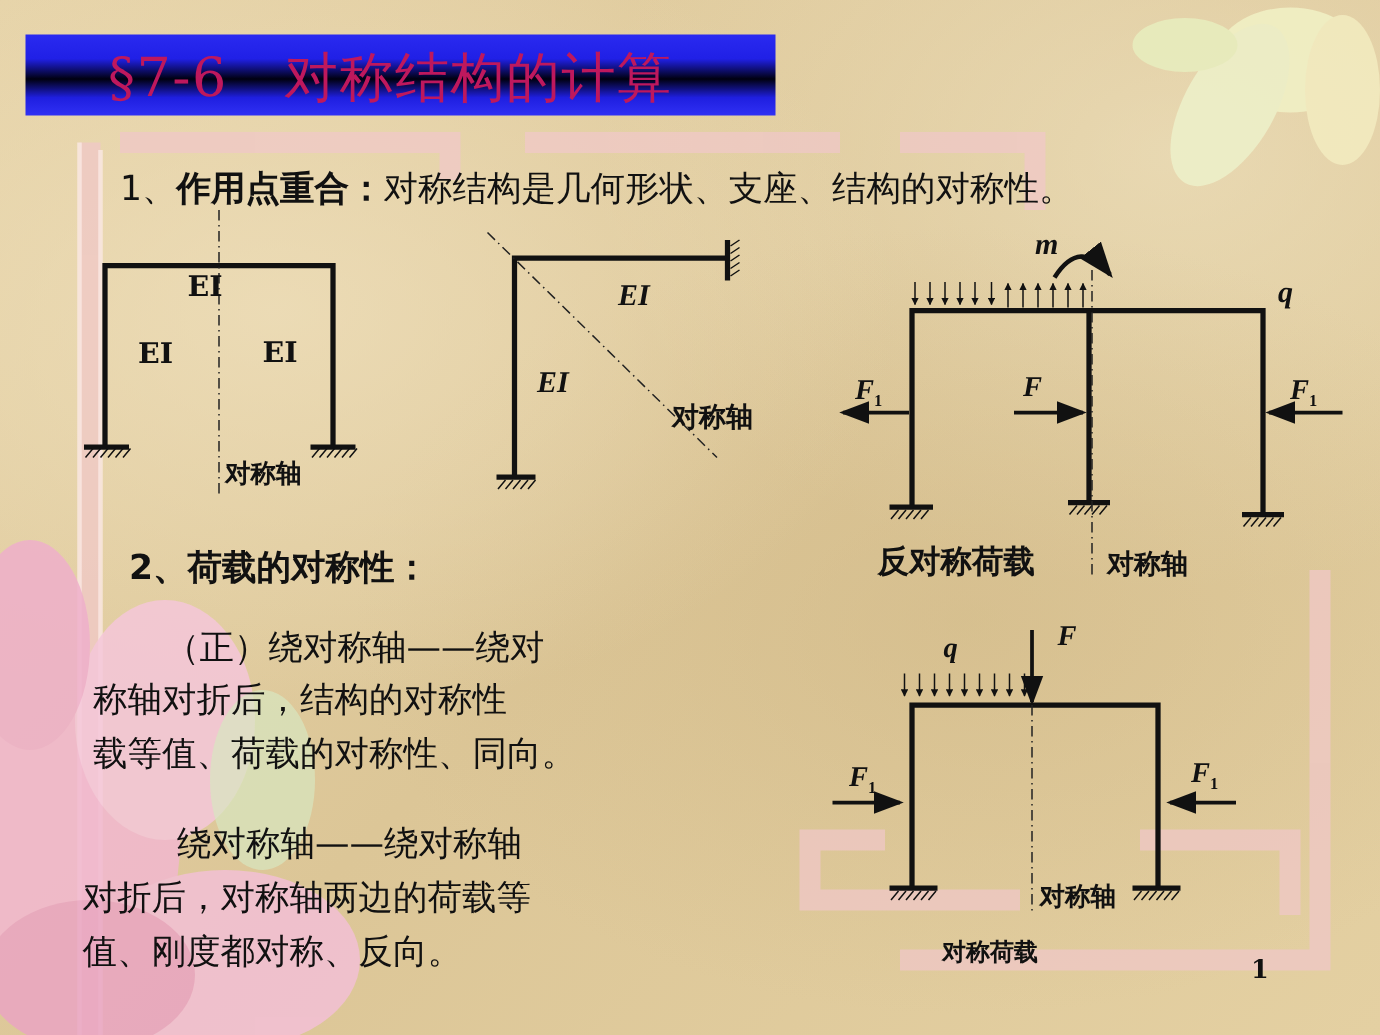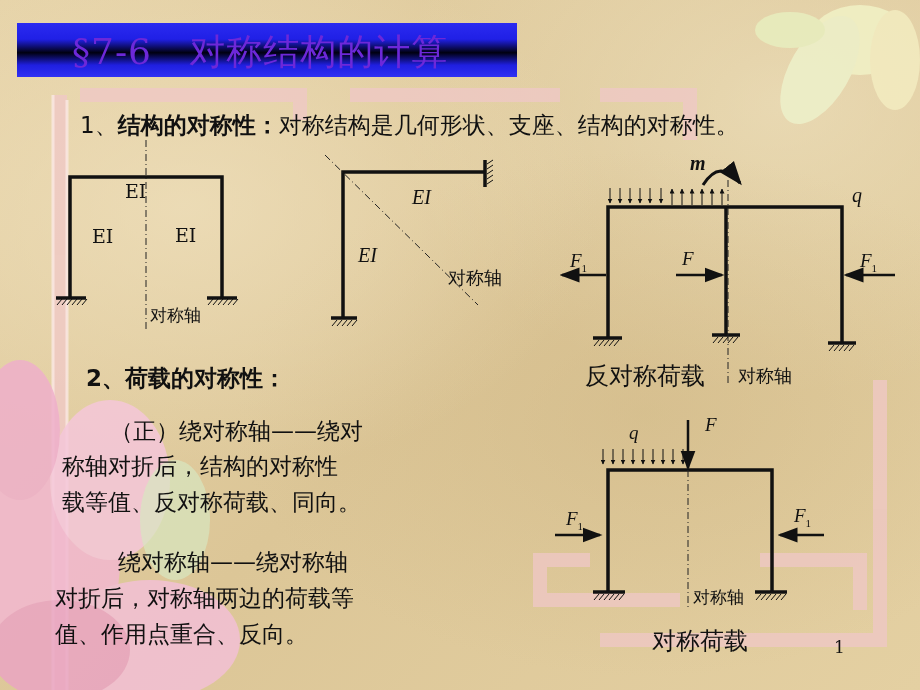--- a/index.html
+++ b/index.html
@@ -7,25 +7,25 @@
        background:#e2cfa4;font-family:"DejaVu Serif","Liberation Serif",serif;color:#111;}
   .bg{position:absolute;left:0;top:0;width:920px;height:690px;
       background:
         radial-gradient(ellipse at 20% 30%, rgba(240,225,190,.7), rgba(0,0,0,0) 40%),
         radial-gradient(ellipse at 70% 60%, rgba(205,180,130,.45), rgba(0,0,0,0) 45%),
         radial-gradient(ellipse at 85% 15%, rgba(240,228,195,.6), rgba(0,0,0,0) 35%),
         linear-gradient(135deg,#e6d3a8 0%,#dcc697 50%,#e4d0a2 100%);}
   .deco{position:absolute;left:0;top:0;}
   .title-bar{position:absolute;left:17px;top:23px;width:500px;height:54px;
       background:linear-gradient(to bottom,#2a2af0 0%,#2020e6 30%,#000010 55%,#1f1fe0 78%,#3030f4 100%);}
-  .title{position:absolute;left:72px;top:28px;color:#6d28d9;font-size:36px;
+  .title{position:absolute;left:72px;top:28px;color:#be185d;font-size:36px;
       font-family:"DejaVu Serif","Liberation Serif",serif;letter-spacing:1px;white-space:pre;}
   .txt{position:absolute;font-size:23px;white-space:pre;font-family:"DejaVu Sans","Liberation Sans",sans-serif;}
   .bold{font-weight:bold;}
-  .lbl{position:absolute;white-space:pre;}
+  .lbl{position:absolute;white-space:pre;font-weight:bold;}
   .it{font-style:italic;font-family:"Liberation Serif","DejaVu Serif",serif;}
   .cn{font-family:"DejaVu Sans","Liberation Sans",sans-serif;}
 </style>
 </head>
 <body>
 
 <div class="bg"></div>
 
 <svg class="deco" width="920" height="690">
   <g fill="none" stroke="#f0c8c8" stroke-width="14" opacity="0.75">
@@ -55,21 +55,21 @@
     <ellipse cx="860" cy="40" rx="50" ry="35" fill="#f2f4c8"></ellipse>
     <ellipse cx="820" cy="70" rx="30" ry="60" fill="#eef3cc" transform="rotate(30 820 70)"></ellipse>
     <ellipse cx="895" cy="60" rx="25" ry="50" fill="#f4eec2"></ellipse>
     <ellipse cx="790" cy="30" rx="35" ry="18" fill="#e8f0c0"></ellipse>
   </g>
 </svg>
 
 <div class="title-bar"></div>
 <div class="title">§7-6   对称结构的计算</div>
 
-<div class="txt" style="left:80px;top:110px;"><span>1、</span><span class="bold">结构的对称性：</span><span>对称结构是几何形状、支座、结构的对称性。</span></div>
+<div class="txt" style="left:80px;top:110px;"><span>1、</span><span class="bold">作用点重合：</span><span>对称结构是几何形状、支座、结构的对称性。</span></div>
 
 <svg class="deco" width="920" height="690">
   <g stroke="#111" stroke-width="3.5" fill="none">
     <path d="M70 298 L70 177 L222 177 L222 298"></path>
     <path d="M56 298 L86 298"></path>
       <path d="M207 298 L237 298"></path>
   </g>
   <g stroke="#111" stroke-width="1">
     <path d="M57 305 l5 -6 M62 305 l5 -6 M67 305 l5 -6 M72 305 l5 -6 M77 305 l5 -6 M82 305 l5 -6"></path>
     <path d="M208 305 l5 -6 M213 305 l5 -6 M218 305 l5 -6 M223 305 l5 -6 M228 305 l5 -6 M233 305 l5 -6"></path>
@@ -143,30 +143,30 @@
   <path d="M676 275 L722 275" stroke="#111" stroke-width="2.5" marker-end="url(#ah)"></path>
   <path d="M895 275 L846 275" stroke="#111" stroke-width="2.5" marker-end="url(#ah)"></path>
 
   <path d="M728 180 L728 385" stroke="#222" stroke-width="1" stroke-dasharray="7,3,1,3" fill="none"></path>
 </svg>
 <div class="lbl it" style="left:690px;top:152px;font-size:20px;font-weight:bold;">m</div>
 <div class="lbl it" style="left:852px;top:184px;font-size:20px;">q</div>
 <div class="lbl it" style="left:570px;top:250px;font-size:19px;"><span>F</span><sub style="font-size:11px;font-style:normal;">1</sub></div>
 <div class="lbl it" style="left:682px;top:248px;font-size:19px;">F</div>
 <div class="lbl it" style="left:860px;top:250px;font-size:19px;"><span>F</span><sub style="font-size:11px;font-style:normal;">1</sub></div>
-<div class="lbl cn" style="left:585px;top:360px;font-size:24px;">反对称荷载</div>
+<div class="lbl cn" style="left:585px;top:360px;font-size:21px;">反对称荷载</div>
 <div class="lbl cn" style="left:738px;top:364px;font-size:18px;">对称轴</div>
 
 <div class="txt" style="left:86px;top:363px;text-align:right;"><span class="bold">2、荷载的对称性：</span></div>
 <div class="txt" style="left:110px;top:416px;">（正）绕对称轴——绕对</div>
 <div class="txt" style="left:62px;top:451px;">称轴对折后，结构的对称性</div>
-<div class="txt" style="left:62px;top:487px;">载等值、反对称荷载、同向。</div>
+<div class="txt" style="left:62px;top:487px;">载等值、荷载的对称性、同向。</div>
 <div class="txt" style="left:118px;top:547px;">绕对称轴——绕对称轴</div>
 <div class="txt" style="left:55px;top:583px;font-family:Liberation Serif, serif;">对折后，对称轴两边的荷载等</div>
-<div class="txt" style="left:55px;top:619px;">值、作用点重合、反向。</div>
+<div class="txt" style="left:55px;top:619px;">值、刚度都对称、反向。</div>
 
 <svg class="deco" width="920" height="690">
   <defs>
     <marker id="ah2" markerWidth="8" markerHeight="8" refX="7" refY="4" orient="auto">
         <path d="M0 1 L8 4 L0 7 Z" fill="#111"></path>
       </marker>
     <marker id="ahs2" markerWidth="5" markerHeight="5" refX="4.5" refY="2.5" orient="auto">
         <path d="M0 0 L5 2.5 L0 5 Z" fill="#111"></path>
       </marker>
   </defs>
@@ -193,15 +193,15 @@
   <path d="M688 420 L688 468" stroke="#111" stroke-width="2.5" marker-end="url(#ah2)"></path>
   <path d="M555 535 L600 535" stroke="#111" stroke-width="2.5" marker-end="url(#ah2)"></path>
   <path d="M824 535 L780 535" stroke="#111" stroke-width="2.5" marker-end="url(#ah2)"></path>
   <path d="M688 470 L688 610" stroke="#222" stroke-width="1" stroke-dasharray="7,3,1,3" fill="none"></path>
 </svg>
 <div class="lbl it" style="left:629px;top:422px;font-size:19px;">q</div>
 <div class="lbl it" style="left:705px;top:414px;font-size:19px;">F</div>
 <div class="lbl it" style="left:566px;top:508px;font-size:19px;"><span>F</span><sub style="font-size:11px;font-style:normal;">1</sub></div>
 <div class="lbl it" style="left:794px;top:505px;font-size:19px;"><span>F</span><sub style="font-size:11px;font-style:normal;">1</sub></div>
 <div class="lbl cn" style="left:693px;top:586px;font-size:17px;">对称轴</div>
-<div class="lbl cn" style="left:652px;top:625px;font-size:24px;">对称荷载</div>
+<div class="lbl cn" style="left:628px;top:625px;font-size:16px;">对称荷载</div>
 
 <div class="lbl" style="left:834px;top:637px;font-size:17px;">1</div>
 
 </body></html>

